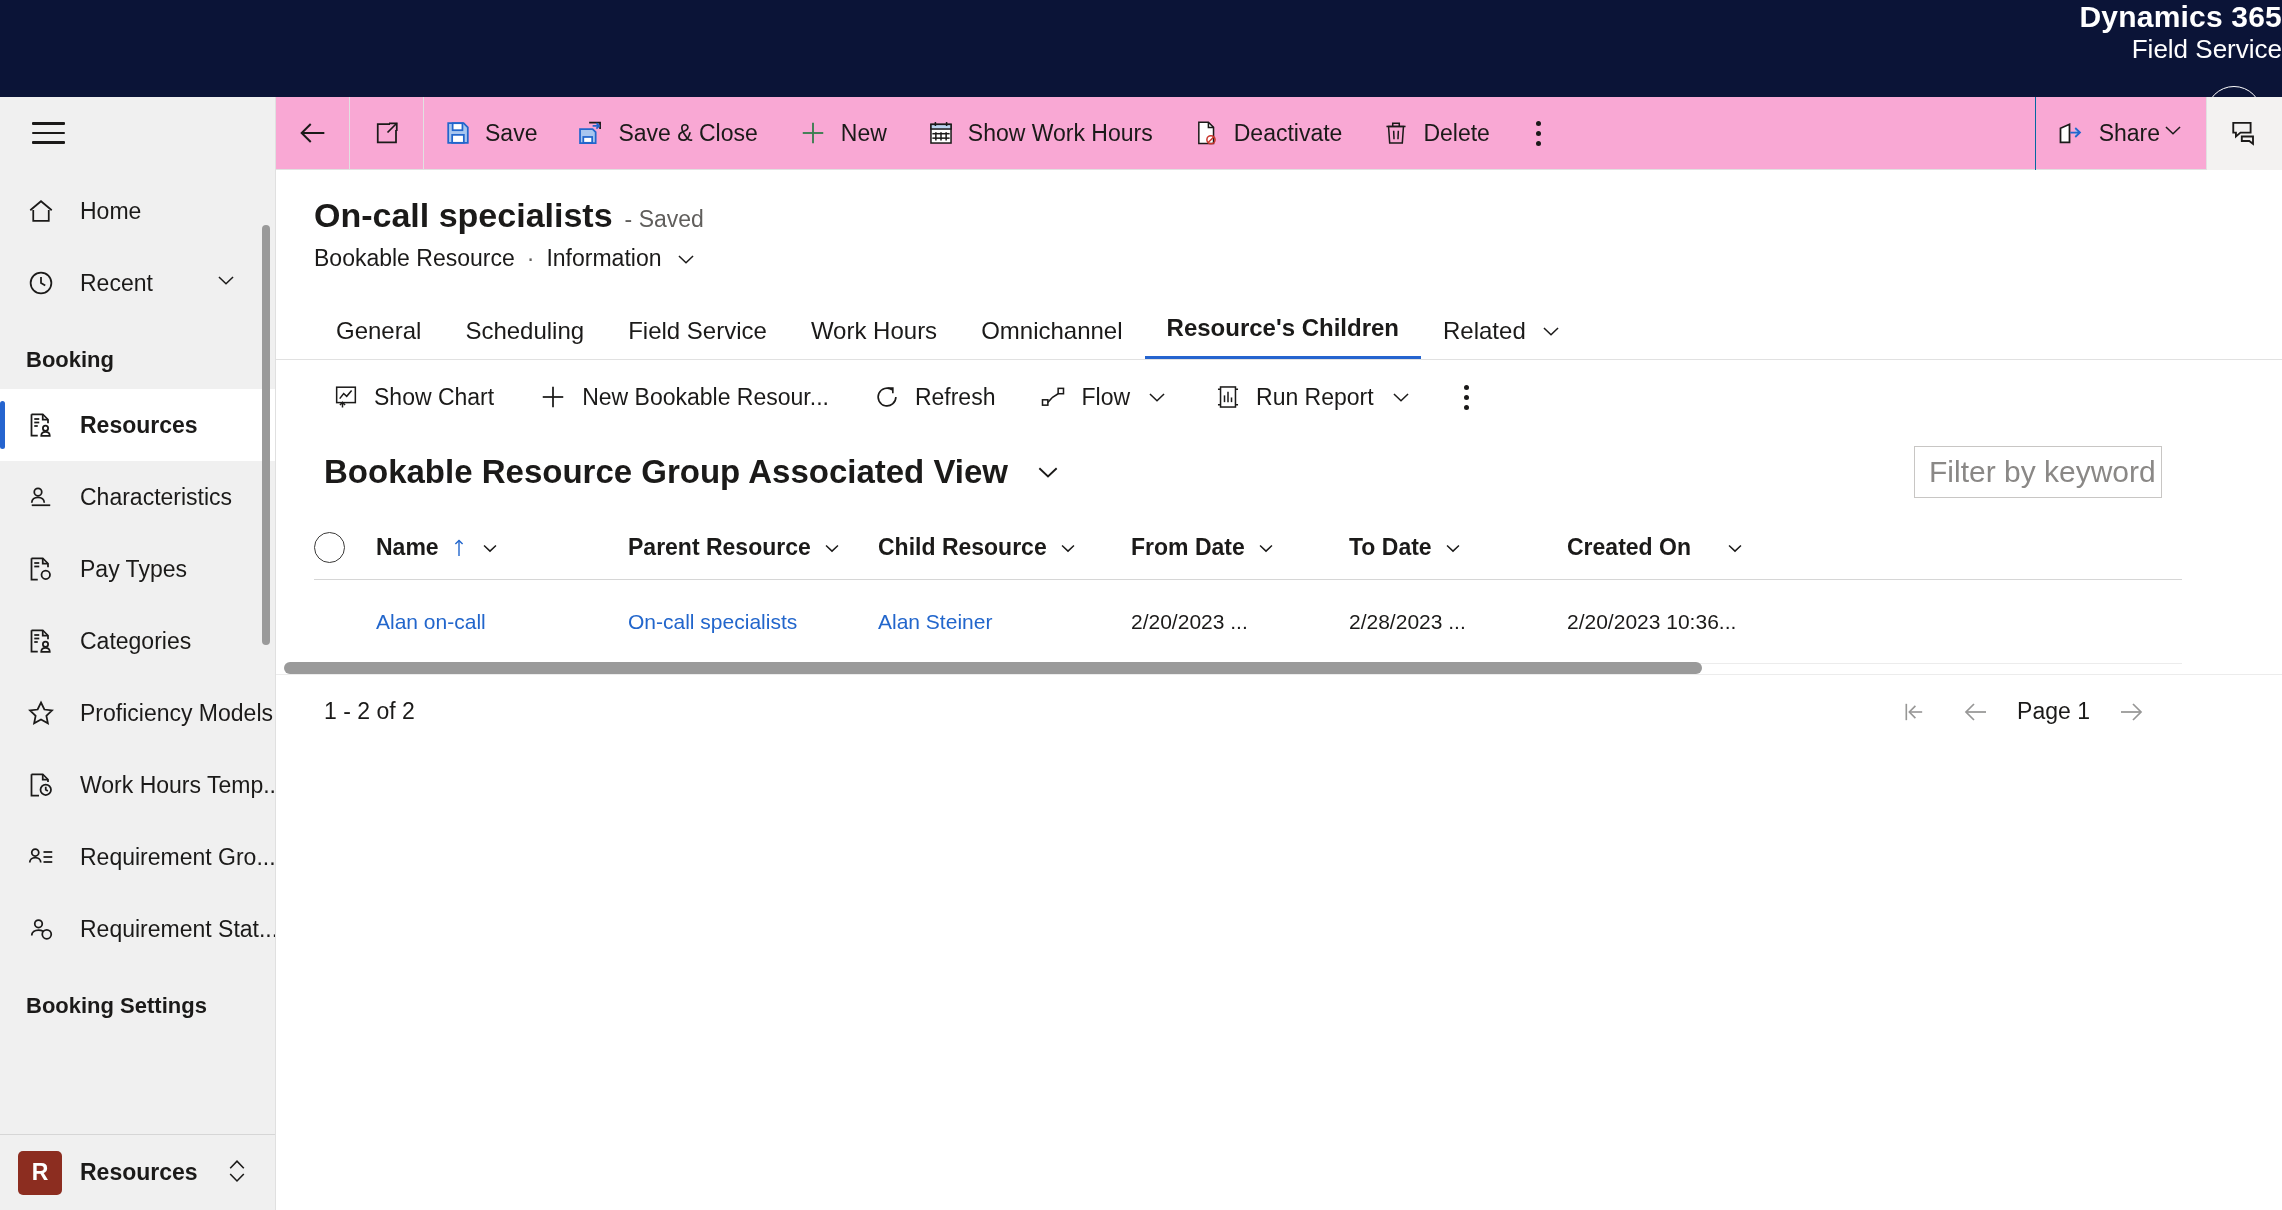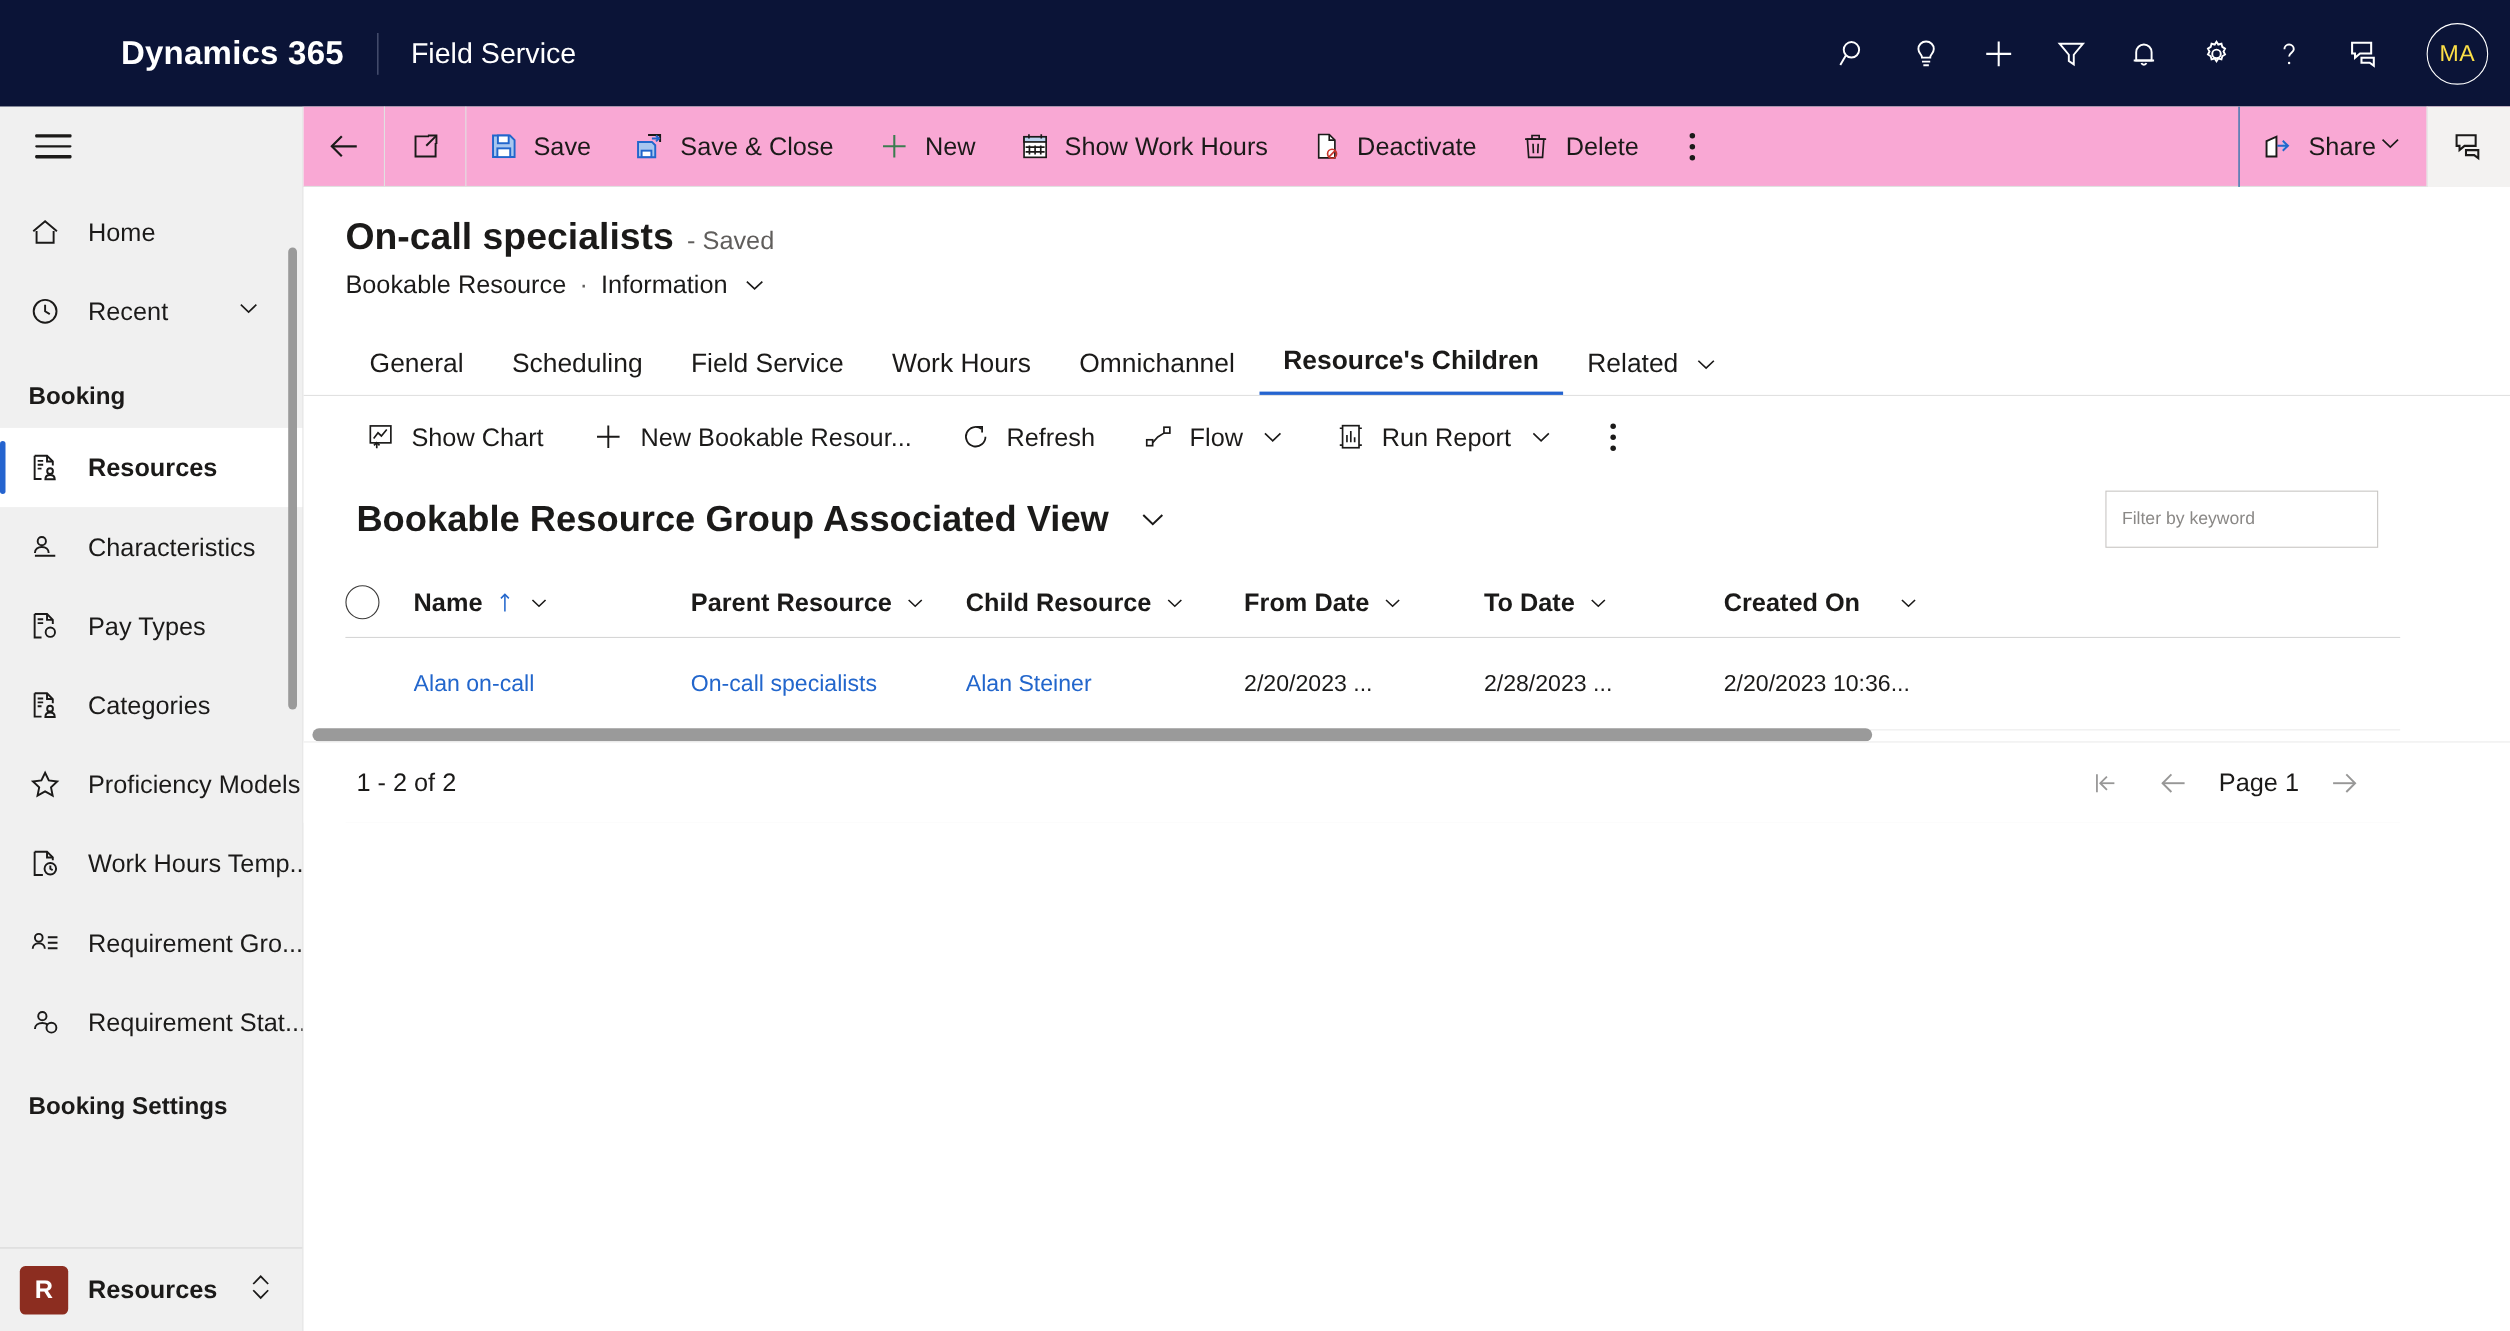--- a/index.html
+++ b/index.html
@@ -8,21 +8,21 @@
     font-family: "Liberation Sans", sans-serif;
     background: #ffffff;
     overflow: hidden;
   }
   body { position: relative; }
 
   
   .topbar {
     position: absolute; top: 0; left: 0; width: 2282px; height: 97px;
     background: #0b1437;
-    display: flex; align-items: center;
+    display: flex; align-items: flex-end; flex-direction: column;
   }
   .brand {
     color: #ffffff; font-size: 30px; font-weight: 600;
     margin-left: 110px; letter-spacing: .2px;
   }
   .brand-sep {
     width: 1px; height: 38px; background: #5a6180;
     margin: 0 30px;
   }
   .app-name { color: #ffffff; font-size: 26px; font-weight: 400; }
@@ -189,21 +189,21 @@
   .view-title {
     font-size: 33px; font-weight: 600; color: #1b1a19; white-space: nowrap;
   }
   .view-chev { margin-left: 24px; display: flex; align-items: center; cursor: pointer; }
   .filter-box {
     margin-left: auto; margin-right: 120px;
     width: 248px; height: 52px; border: 1px solid #c8c6c4;
     display: flex; align-items: center; padding-left: 14px;
   }
   .filter-box input {
-    border: none; outline: none; font-size: 16px; color: #1b1a19;
+    border: none; outline: none; font-size: 30px; color: #1b1a19;
     font-family: "Liberation Sans", sans-serif; width: 100%; background: transparent;
   }
   .filter-box input::placeholder { color: #8a8886; }
 
   
   .grid { padding-left: 38px; padding-right: 100px; }
   .grid-head {
     display: flex; align-items: center; height: 64px;
     border-bottom: 1px solid #d6d6d6;
   }

